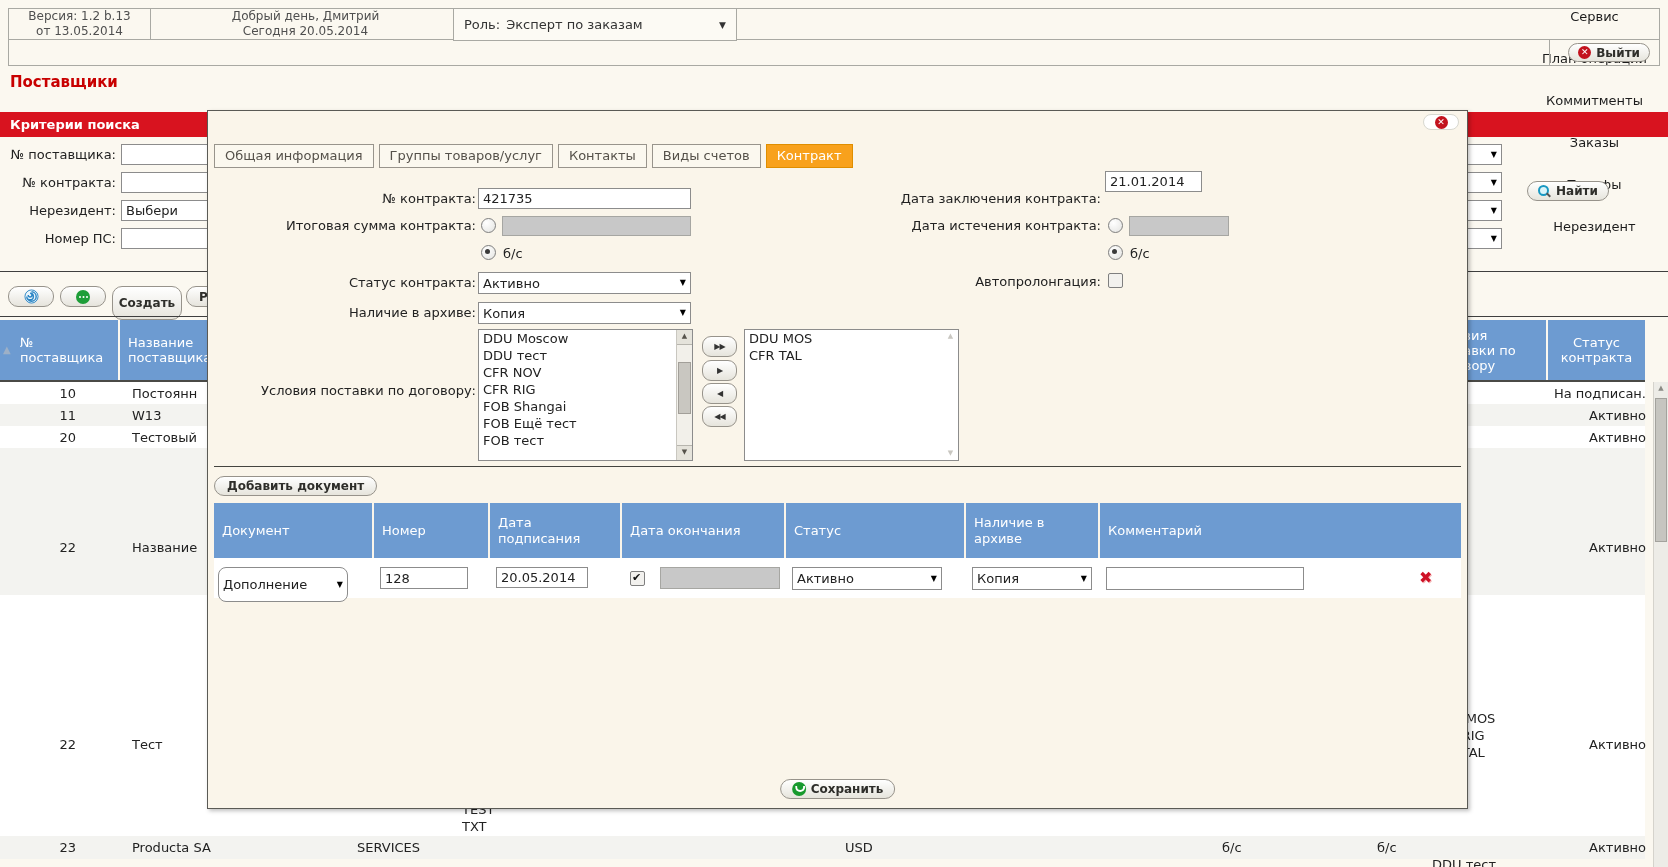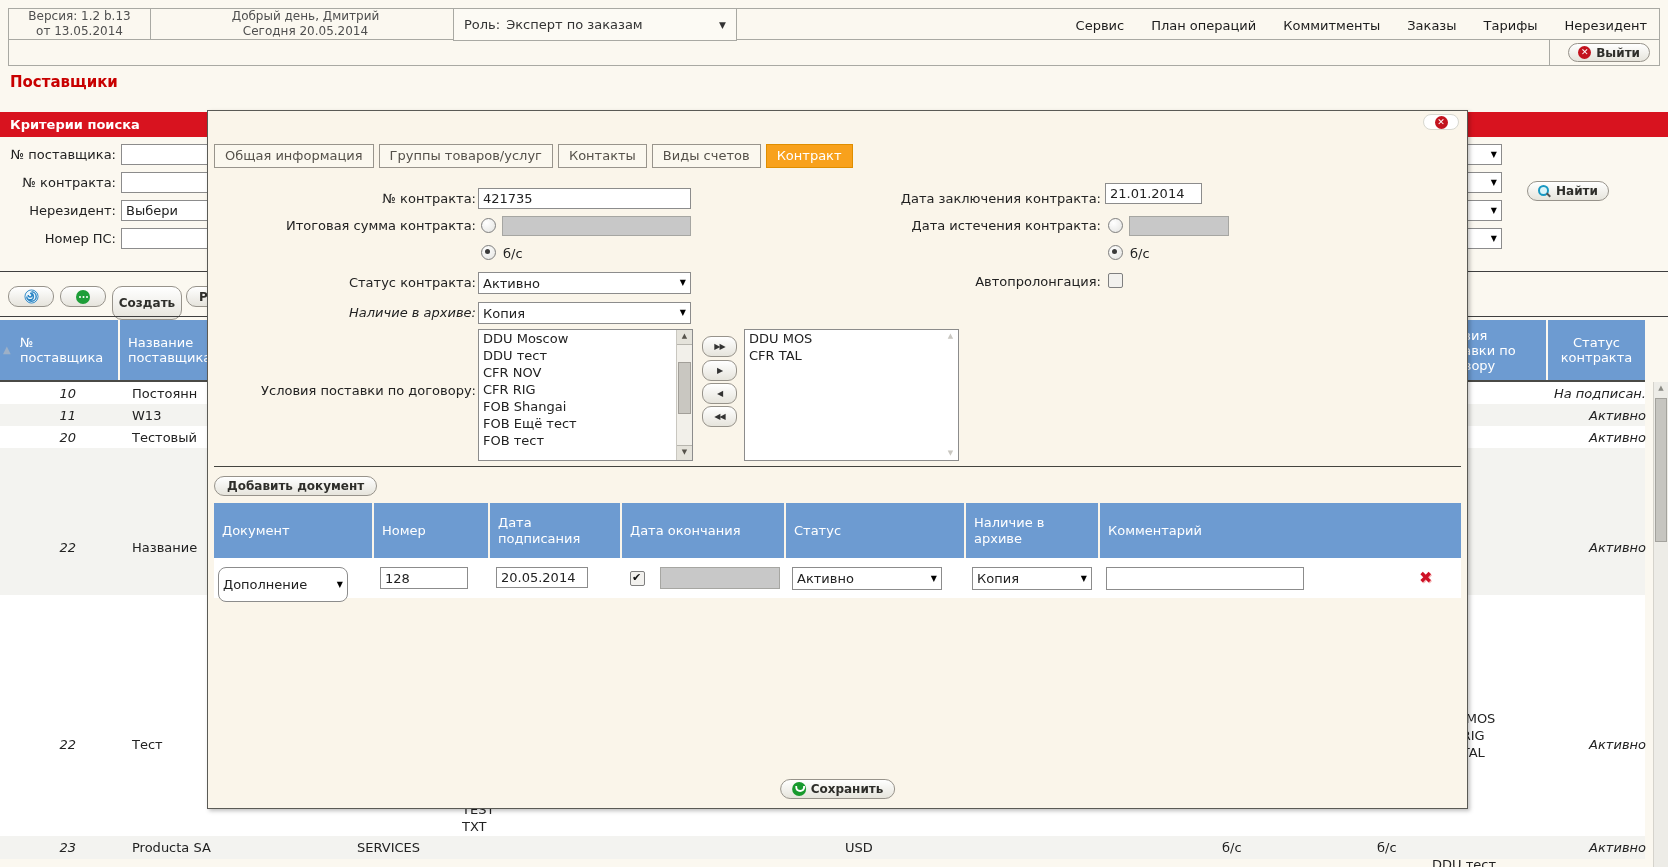--- a/index.html
+++ b/index.html
@@ -45,21 +45,21 @@
          background:radial-gradient(circle at 35% 30%,#ffffff,#e3e3e0);}
   .radio.on::after{content:"";position:absolute;left:3px;top:3px;width:5px;height:5px;border-radius:50%;background:#3a3a3a;}
   .chk{position:absolute;width:13px;height:13px;border:1px solid #7f7f7f;background:#f2f1ee;border-radius:2px;}
   .chk span{display:none;}
   .chk.on span{display:block;font-size:11px;line-height:12px;margin-left:1px;color:#111;}
   
   .gh{position:absolute;background:#6d9bd1;color:#fff;font-size:13px;line-height:15px;
       box-sizing:border-box;display:flex;flex-direction:column;justify-content:center;}
   .rowstripe{position:absolute;left:0;width:1645px;}
   .cellt{position:absolute;font-size:13px;height:16px;line-height:16px;white-space:nowrap;}
-  .num{text-align:right;font-style:italic;}
+  .num{text-align:right;}
   .sbar{position:absolute;background:#edece7;border-left:1px solid #d5d3cc;}
   .sthumb{position:absolute;left:1px;right:1px;background:#c6c5c0;border:1px solid #a3a29d;}
   .sarrow{font-size:7px;color:#8b8b85;text-align:center;line-height:12px;}
   
   #modal{position:absolute;left:207px;top:110px;width:1259px;height:697px;background:#faf5ea;
          border:1px solid #5a5a55;box-shadow:2px 2px 4px rgba(0,0,0,.25);}
   .tabs{position:absolute;left:6px;top:33px;display:flex;gap:5px;}
   .tab{border:1px solid #98948c;background:#fbf8ef;color:#55514a;font-size:13px;
        padding:3px 10px 4px;white-space:nowrap;}
   .tab.active{background:#f8a11c;border-color:#df8e00;color:#fff;}
@@ -93,21 +93,21 @@
     </div>
     <div class="abs tcell" style="left:142px;top:0;width:310px;height:100%;border-right:1px solid #a9a9a3;">
       <div>Добрый день, Дмитрий</div>
       <div>Сегодня 20.05.2014</div>
     </div>
     <div class="abs rolebox" style="left:444px;top:-1px;width:284px;height:33px;">
       <span>Роль:</span>
       <span>Эксперт по заказам</span>
       <span style="margin-left:auto;font-size:9px;">▼</span>
     </div>
-    <div class="abs menu" style="right:12px;top:0;height:32px;">
+    <div class="abs menu" style="right:12px;top:0;height:32px;flex-direction:column;">
       <span>Сервис</span>
       <span>План операций</span>
       <span>Коммитменты</span>
       <span>Заказы</span>
       <span>Тарифы</span>
       <span>Нерезидент</span>
     </div>
   </div>
 
   <div class="abs" style="left:8px;top:40px;width:1652px;height:26px;border:1px solid #a9a9a3;border-top:none;">
@@ -260,21 +260,21 @@
     <div class="tb gray" style="left:294px;top:105px;width:189px;height:20px;"></div>
     <div class="radio on" style="left:273px;top:134px;"></div>
     <div class="lbl" style="left:295px;top:135px;text-align:left;width:40px;">б/с</div>
 
     <div class="lbl" style="left:8px;top:164px;width:260px;">Статус контракта:</div>
     <div class="sel" style="left:270px;top:161px;width:213px;height:22px;">
       <span>Активно</span>
       <span class="arr">▼</span>
     </div>
 
-    <div class="lbl" style="left:8px;top:194px;width:260px;font-style:italic;">Наличие в архиве:</div>
+    <div class="lbl" style="left:8px;top:194px;width:260px;">Наличие в архиве:</div>
     <div class="sel" style="left:270px;top:191px;width:213px;height:22px;">
       <span>Копия</span>
       <span class="arr">▼</span>
     </div>
 
     <div class="lbl" style="left:8px;top:272px;width:260px;">Условия поставки по договору:</div>
     <div class="listbox" style="left:270px;top:218px;width:213px;height:130px;">
       <div class="item">DDU Moscow</div>
       <div class="item">DDU тест</div>
       <div class="item">CFR NOV</div>
@@ -297,21 +297,21 @@
     <div class="listbox" style="left:536px;top:218px;width:213px;height:130px;">
       <div class="item">DDU MOS</div>
       <div class="item">CFR TAL</div>
       <div class="rsb">
         <div>▲</div>
         <div class="bot">▼</div>
       </div>
     </div>
 
     <div class="lbl" style="left:593px;top:80px;width:300px;">Дата заключения контракта:</div>
-    <input class="tb" style="left: 897px; top: 72px; width: 97px; height: 21px;" readonly="" value="21.01.2014">
+    <input class="tb" style="left: 897px; top: 60px; width: 97px; height: 21px;" readonly="" value="21.01.2014">
 
     <div class="lbl" style="left:593px;top:107px;width:300px;">Дата истечения контракта:</div>
     <div class="radio" style="left:900px;top:107px;"></div>
     <div class="tb gray" style="left:921px;top:105px;width:100px;height:20px;"></div>
     <div class="radio on" style="left:900px;top:134px;"></div>
     <div class="lbl" style="left:922px;top:135px;text-align:left;width:40px;">б/с</div>
 
     <div class="lbl" style="left:593px;top:163px;width:300px;">Автопролонгация:</div>
     <div class="chk" style="left:900px;top:162px;"></div>
 

